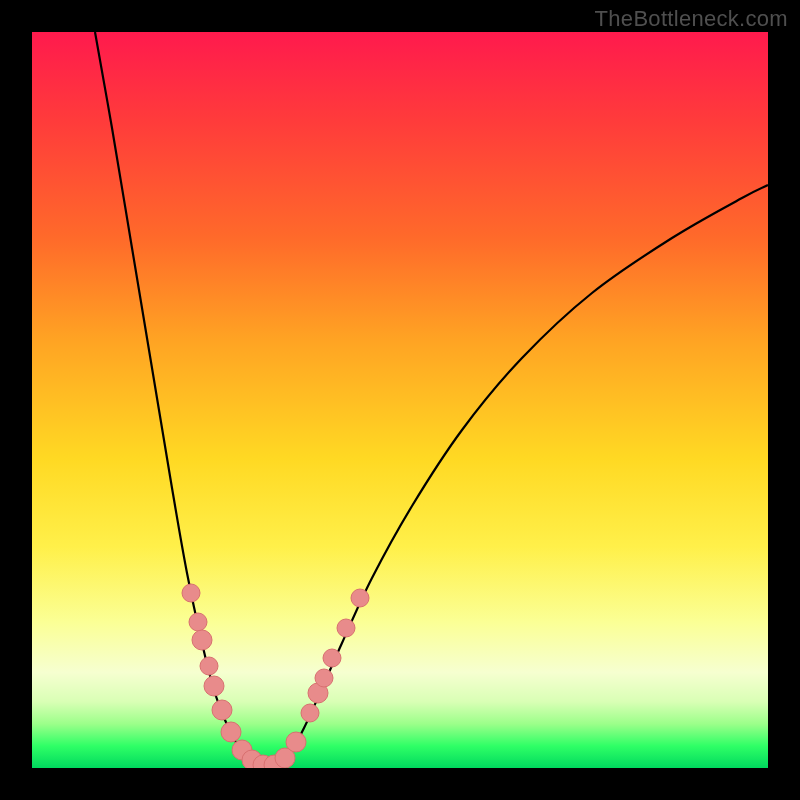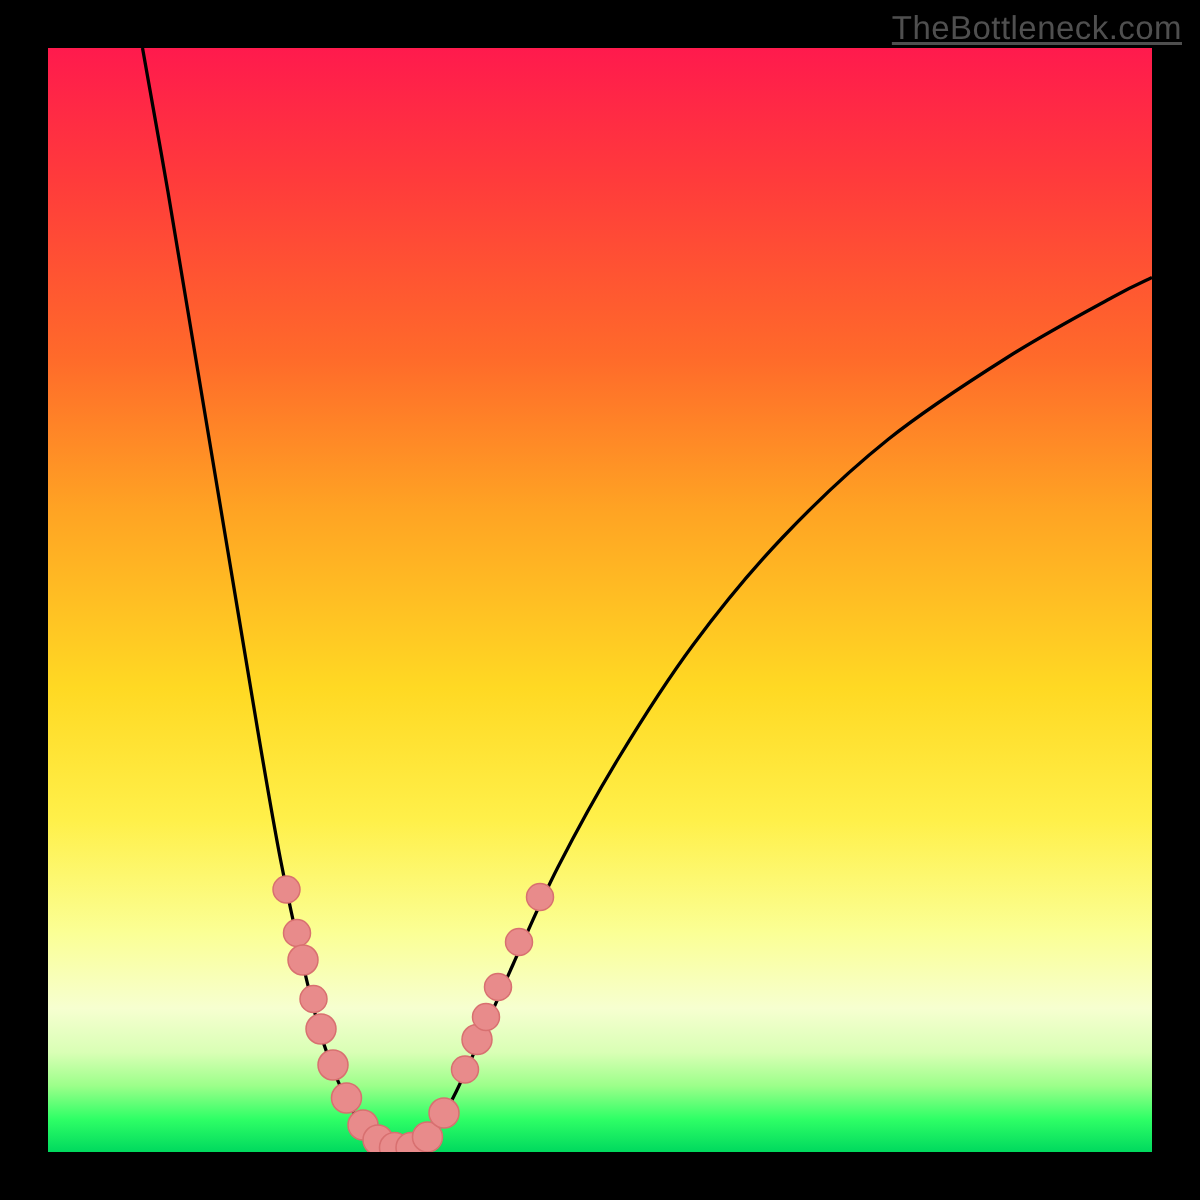--- a/index.html
+++ b/index.html
@@ -34,21 +34,20 @@
   }
   .watermark {
     position: absolute;
     top: 6px;
     right: 12px;
     color: #4f4f4f;
     font-size: 22px;
     letter-spacing: 0.3px;
     font-weight: 500;
     user-select: none;
-    text-decoration: underline;
   }
   svg {
     position: absolute;
     left: 0;
     top: 0;
   }
 </style>
 </head>
 <body>
 

